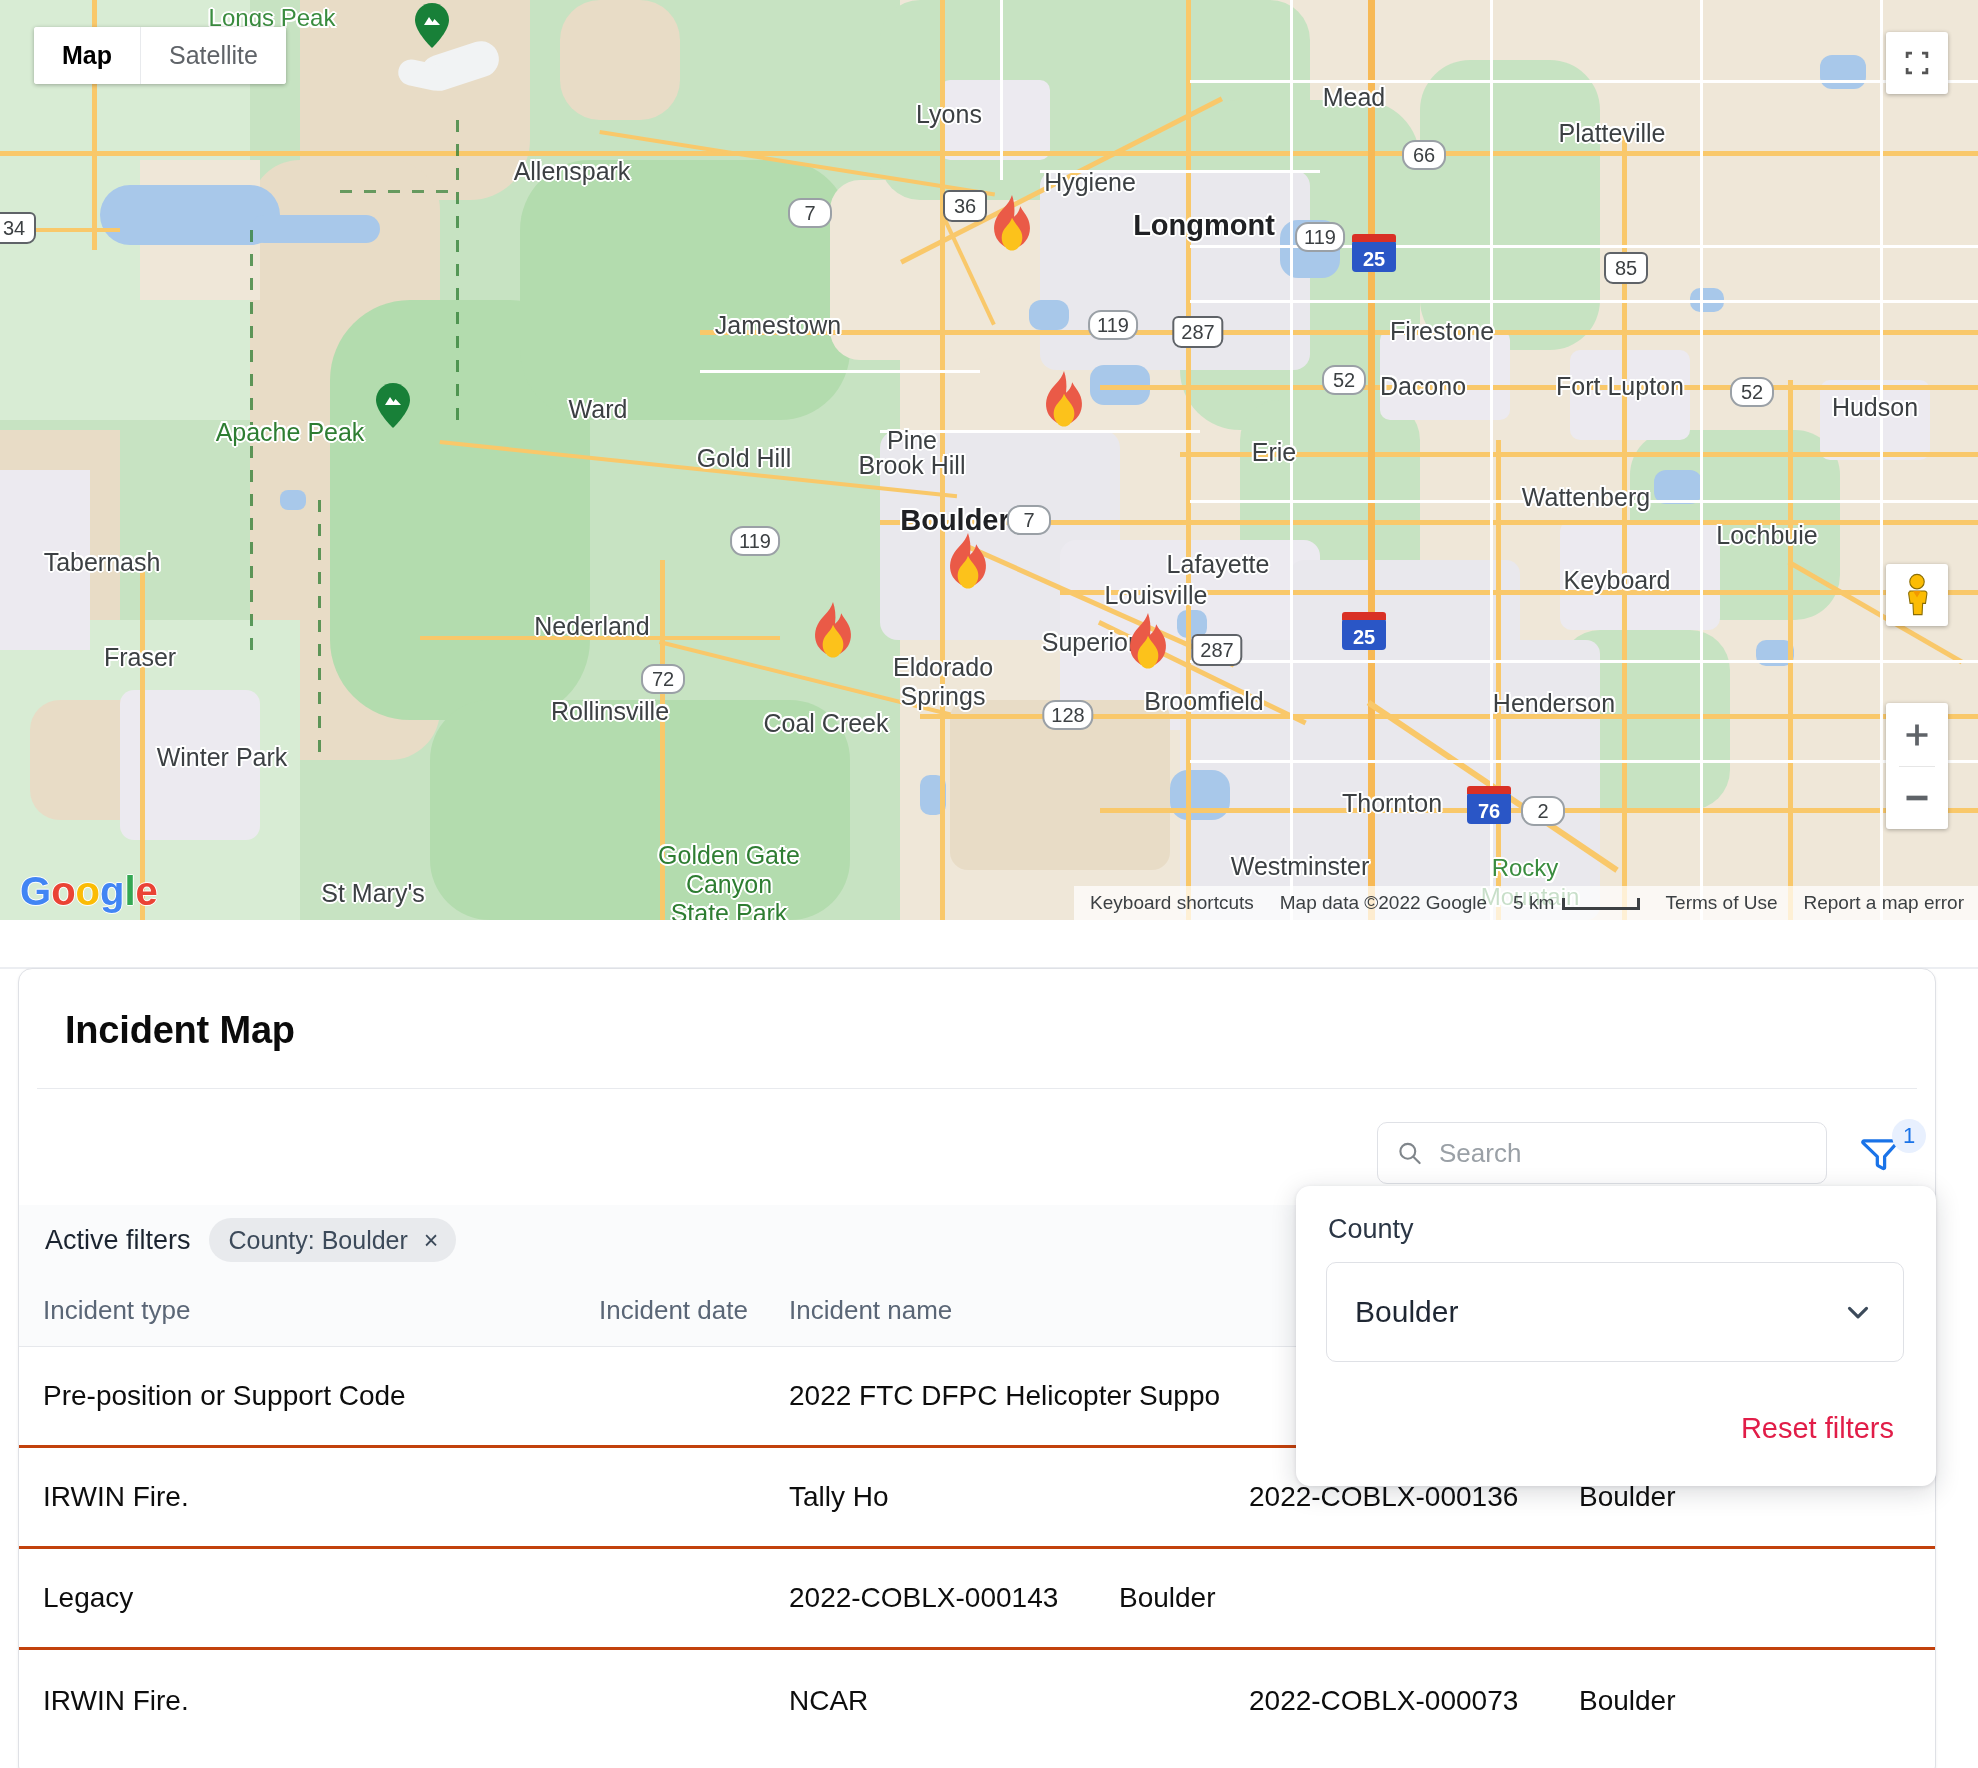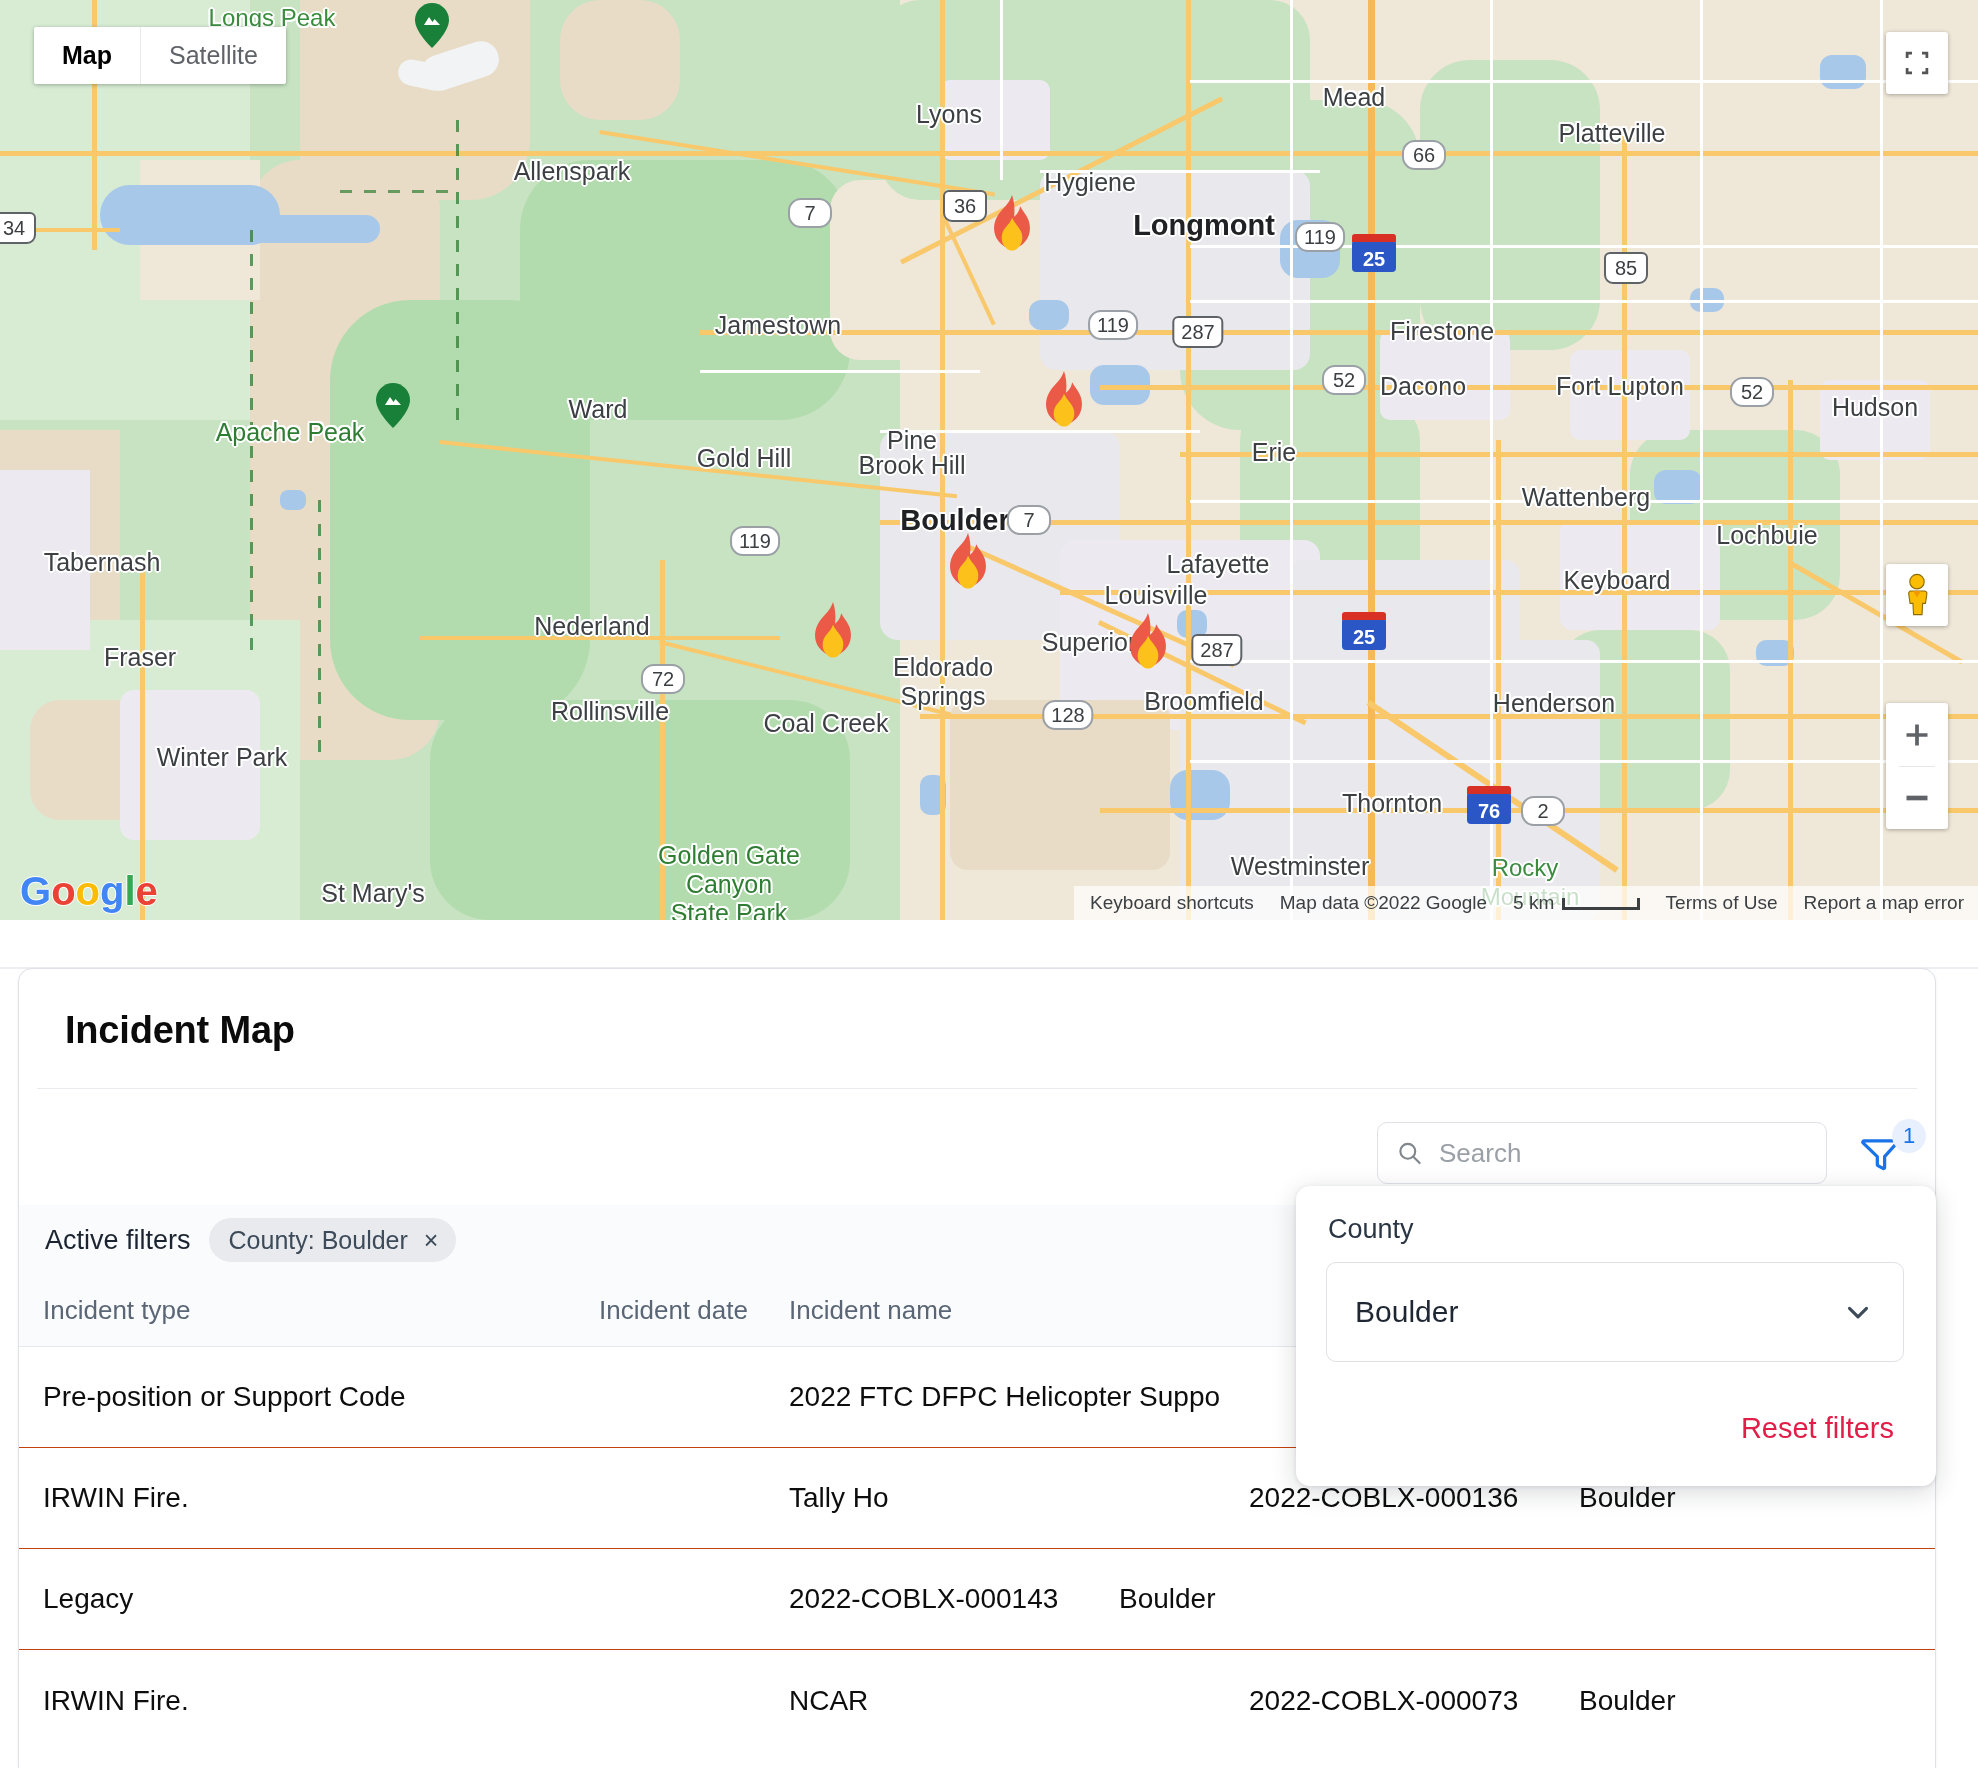--- a/index.html
+++ b/index.html
@@ -180,21 +180,21 @@
 
   
   .tbl { position:absolute; left:0; top: 306px; width:1918px; }
   .thead {
     display:flex; align-items:center; height: 72px; background:#fafbfc;
     border-bottom: 1px solid #e6e8ec;
     font-size: 26px; color:#5a6676;
   }
   .trow {
     display:flex; align-items:center; height: 101px;
-    border-bottom: 1px solid #c2410c; font-size: 28px; color:#0d0d0d;
+    border-bottom: 3px solid #c2410c; font-size: 28px; color:#0d0d0d;
   }
   .trow:last-child { border-bottom:none; }
   .c1 { width: 580px; padding-left: 24px; }
   .c2 { width: 190px; }
   .c3 { width: 460px; }
   .c4 { width: 330px; }
   .c5 { width: 300px; }
   .pop-label { position:absolute; left: 32px; top: 28px; font-size: 27px; color:#2b3645; }
   .pop-select {
     position:absolute; left: 30px; top: 76px; width: 578px; height: 100px;

